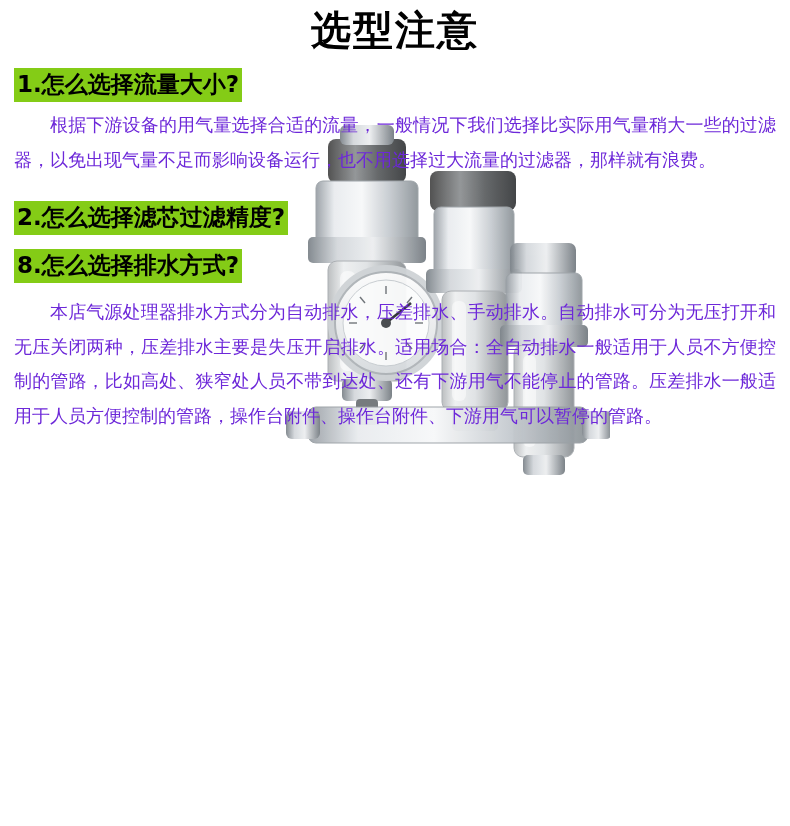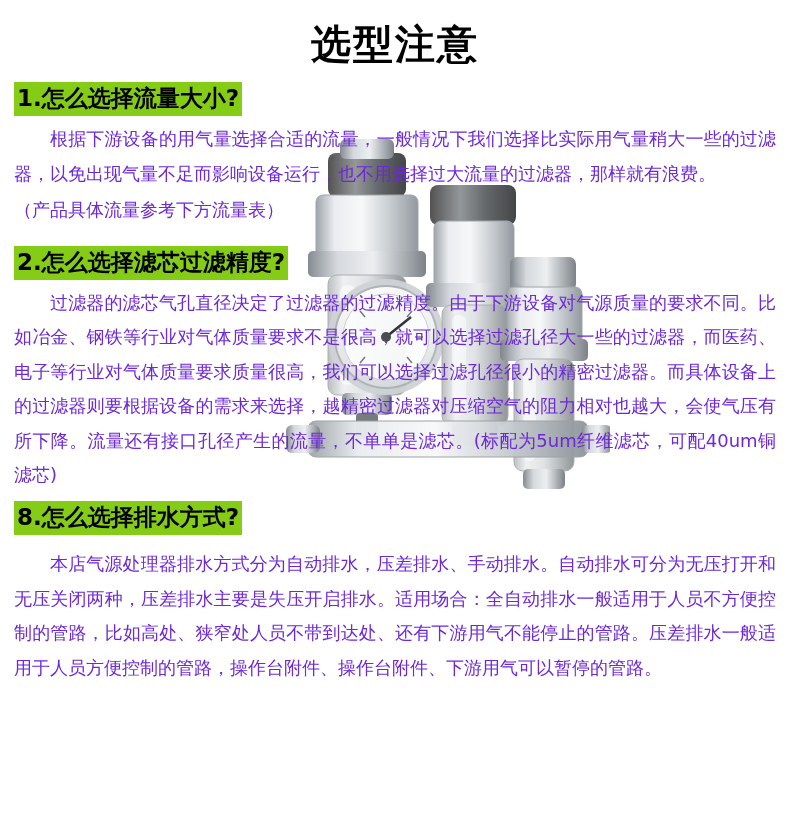--- a/index.html
+++ b/index.html
@@ -39,21 +39,21 @@
     padding: 0 14px;
     box-sizing: border-box;
   }
 
   .doc-title {
     text-align: center;
     font-size: 40px;
     font-weight: bold;
     letter-spacing: 2px;
     color: #000;
-    margin: 20px 0 14px 0;
+    margin: 6px 0 14px 0;
     line-height: 1.2;
   }
 
   .heading {
     display: inline-block;
     background: #84cc16;
     color: #000;
     font-size: 23px;
     font-weight: bold;
     line-height: 1.35;
@@ -78,21 +78,21 @@
     text-indent: 2em;
   }
   .para.noindent {
     text-indent: 0;
   }
 
   .sec1 { margin-top: 4px; }
   .sec1 .para { margin-bottom: 0; }
   .sec1-note { margin-top: 2px; }
 
-  .sec2 { margin-top: 18px; }
+  .sec2 { margin-top: 24px; }
   .sec3 { margin-top: 8px; }
   .sec3 .para { margin-top: 6px; }
 
   .spacer-bottom {
     height: 100px;
   }
 </style>
 </head>
 <body>
 
@@ -185,26 +185,24 @@
     </svg>
   </div>
 
   <div class="content">
 
     <h1 class="doc-title">选型注意</h1>
 
     <div class="section sec1">
       <div class="heading">1.怎么选择流量大小?</div>
       <p class="para indent">根据下游设备的用气量选择合适的流量，一般情况下我们选择比实际用气量稍大一些的过滤器，以免出现气量不足而影响设备运行，也不用选择过大流量的过滤器，那样就有浪费。</p>
-      <p class="para noindent sec1-note">（产品具体流量参考下方流量表）</p>
     </div>
 
     <div class="section sec2">
       <div class="heading">2.怎么选择滤芯过滤精度?</div>
-      <p class="para indent">过滤器的滤芯气孔直径决定了过滤器的过滤精度。由于下游设备对气源质量的要求不同。比如冶金、钢铁等行业对气体质量要求不是很高，就可以选择过滤孔径大一些的过滤器，而医药、电子等行业对气体质量要求质量很高，我们可以选择过滤孔径很小的精密过滤器。而具体设备上的过滤器则要根据设备的需求来选择，越精密过滤器对压缩空气的阻力相对也越大，会使气压有所下降。流量还有接口孔径产生的流量，不单单是滤芯。(标配为5um纤维滤芯，可配40um铜滤芯)</p>
     </div>
 
     <div class="section sec3">
       <div class="heading">8.怎么选择排水方式?</div>
       <p class="para indent">本店气源处理器排水方式分为自动排水，压差排水、手动排水。自动排水可分为无压打开和无压关闭两种，压差排水主要是失压开启排水。适用场合：全自动排水一般适用于人员不方便控制的管路，比如高处、狭窄处人员不带到达处、还有下游用气不能停止的管路。压差排水一般适用于人员方便控制的管路，操作台附件、操作台附件、下游用气可以暂停的管路。</p>
     </div>
 
     <div class="spacer-bottom"></div>
 
   </div>

